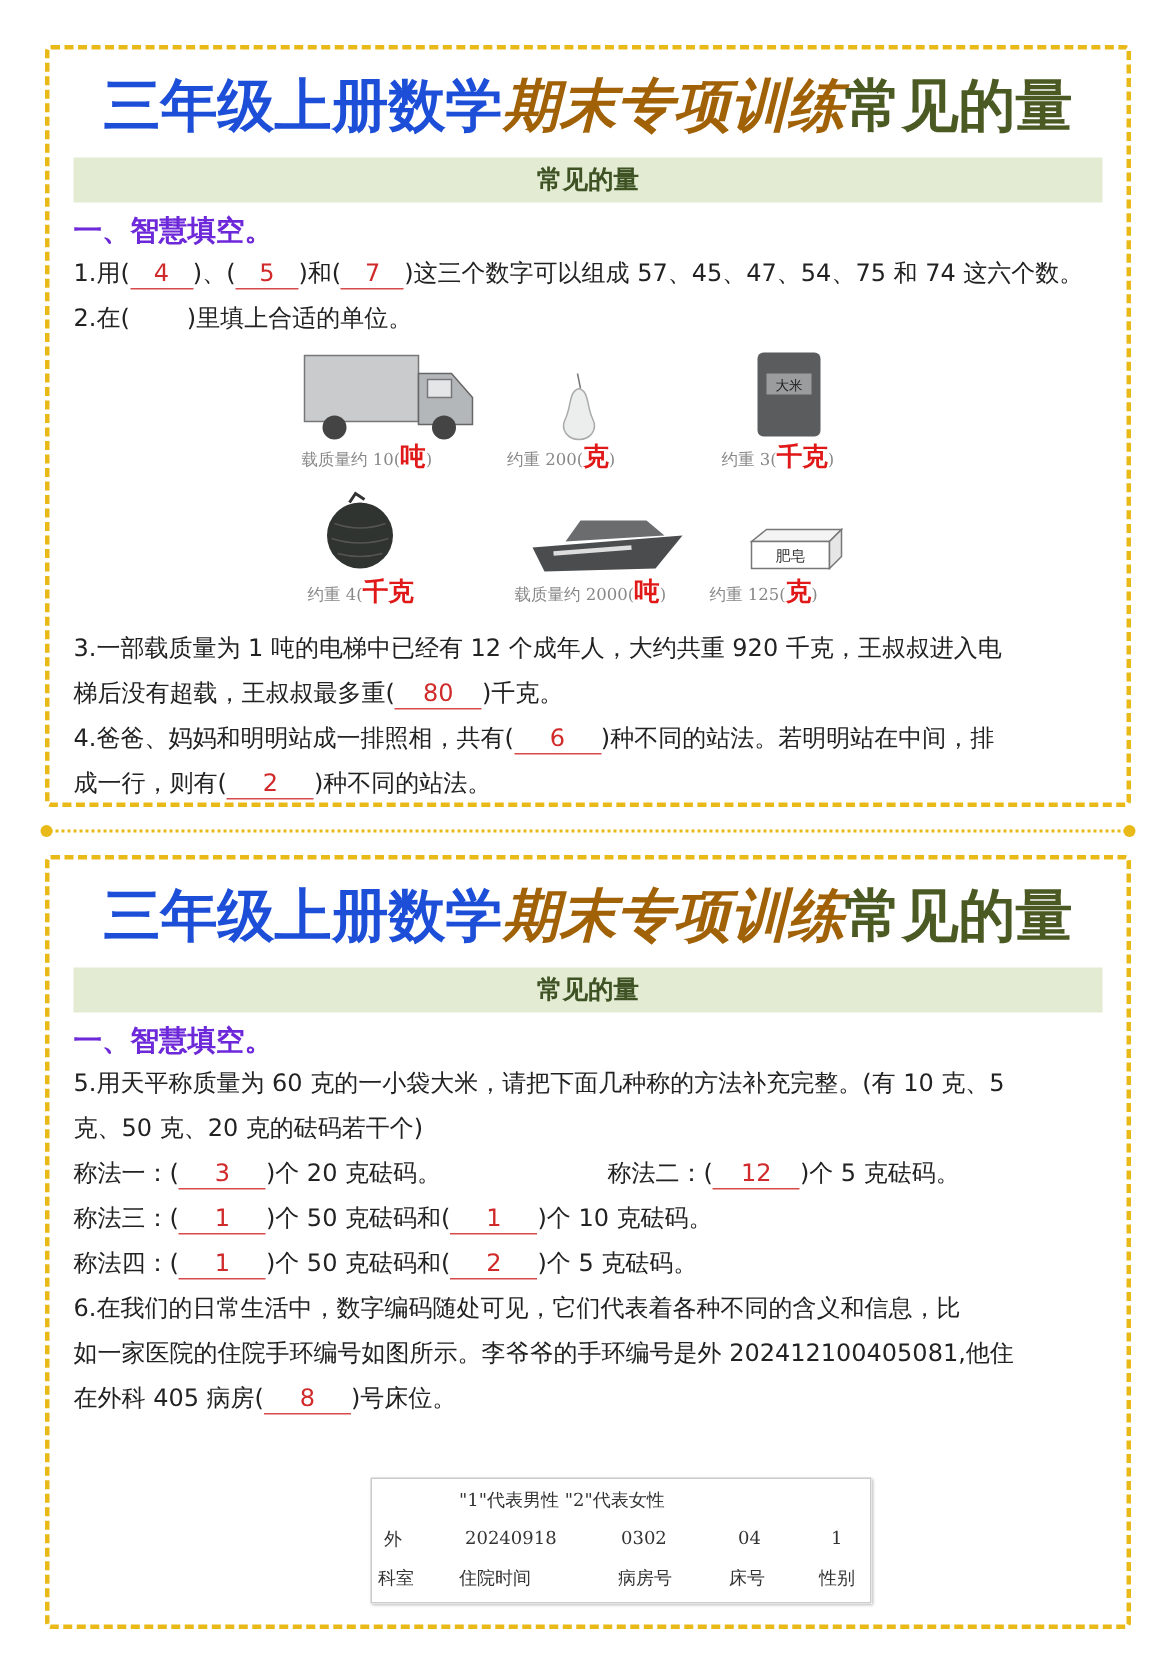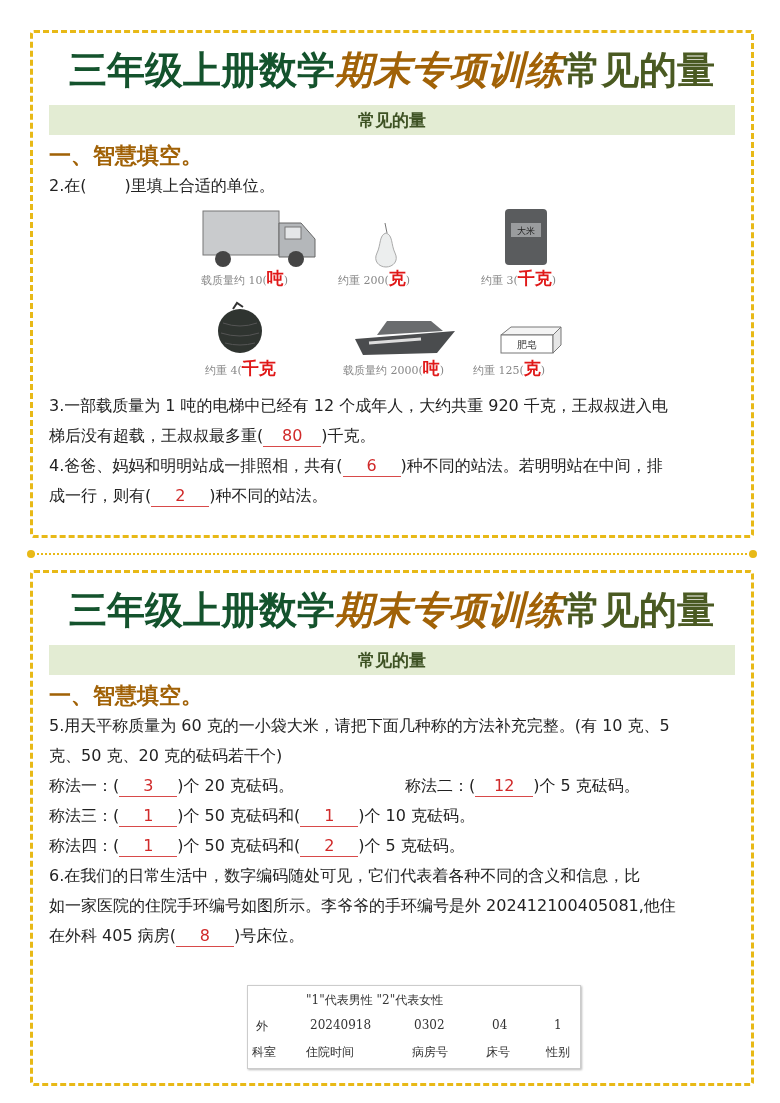--- a/index.html
+++ b/index.html
@@ -1,25 +1,25 @@
 <!DOCTYPE html>
 <html><head>
 <meta charset="utf-8">
 <style>
   html, body { margin:0; padding:0; background:#ffffff; }
   body { width:780px; height:1103px; position:relative; font-family:"DejaVu Sans", sans-serif; color:#222; overflow:hidden; }
   .card { position:absolute; left:30px; width:724px; border:3px dashed #e8b917; border-radius:4px; box-sizing:border-box; }
   .card1 { top:30px; height:508px; }
   .card2 { top:570px; height:516px; }
   .title { text-align:center; font-size:38px; font-weight:bold; margin-top:14px; letter-spacing:0px; line-height:46px; white-space:nowrap; }
-  .title .black { color:#14532d; }
+  .title .black { color:#1d4ed8; }
   .title .red { color:#a16207;font-style:italic; }
   .title .green { color:#4a5a22; }
   .banner { margin:12px 16px 0 16px; height:30px; background:#e3ecd3; text-align:center; line-height:30px; font-size:17px; font-weight:bold; color:#3e5224; }
-  .section { color:#a16207; font-weight:bold; font-size:22px; margin:6px 0 0 16px; }
+  .section { color:#6d28d9; font-weight:bold; font-size:19px; margin:6px 0 0 16px; }
   .line { font-size:16px; line-height:30px; margin-left:16px; margin-right:14px; white-space:nowrap; color:#222; }
   .blank { display:inline-block; min-width:34px; border-bottom:1.5px solid #d84a4a; text-align:center; color:#d02a2a; padding:0 4px; line-height:20px; }
   .blank.wide { min-width:50px; }
   .blank.empty { border-bottom:none; min-width:30px; }
   .pics { position:relative; height:190px; }
   .pic { position:absolute; font-family:"DejaVu Serif", serif; font-size:11px; color:#888; white-space:nowrap; }
   .pic .ans { color:#e01818; font-size:17px; font-weight:bold; font-family:"DejaVu Sans", sans-serif; }
   .divider { position:absolute; left:30px; top:553px; width:724px; border-top:2px dotted #e8b917; }
   .divider:before, .divider:after { content:""; position:absolute; top:-5px; width:8px; height:8px; border-radius:50%; background:#e8b917; }
   .divider:before { left:-3px; } .divider:after { right:-3px; }
@@ -30,20 +30,23 @@
 </head>
 <body>
 
 <div class="card card1">
   <div class="title">
     <span class="black">三年级上册数学</span><span class="red">期末专项训练</span><span class="green">常见的量</span>
   </div>
   <div class="banner">常见的量</div>
   <div class="section">一、智慧填空。</div>
 
+  <div class="line">
+    <span>1.用(</span><span class="blank">4</span><span>)、(</span><span class="blank">5</span><span>)和(</span><span class="blank">7</span><span>)这三个数字可以组成 57、45、47、54、75 和 74 这六个数。</span>
+  </div>
   <div class="line">
     <span>2.在(</span><span class="blank empty"></span><span>)里填上合适的单位。</span>
   </div>
 
   <div class="pics">
 
     <svg style="position:absolute;left:168px;top:6px" width="120" height="62">
       <rect x="2" y="4" width="76" height="44" fill="#c9cbcd" stroke="#777"></rect>
       <path d="M78 16 L100 16 L114 32 L114 50 L78 50 Z" fill="#b4b7ba" stroke="#666"></path>
       <rect x="84" y="20" width="16" height="12" fill="#e4e6e8" stroke="#777"></rect>

